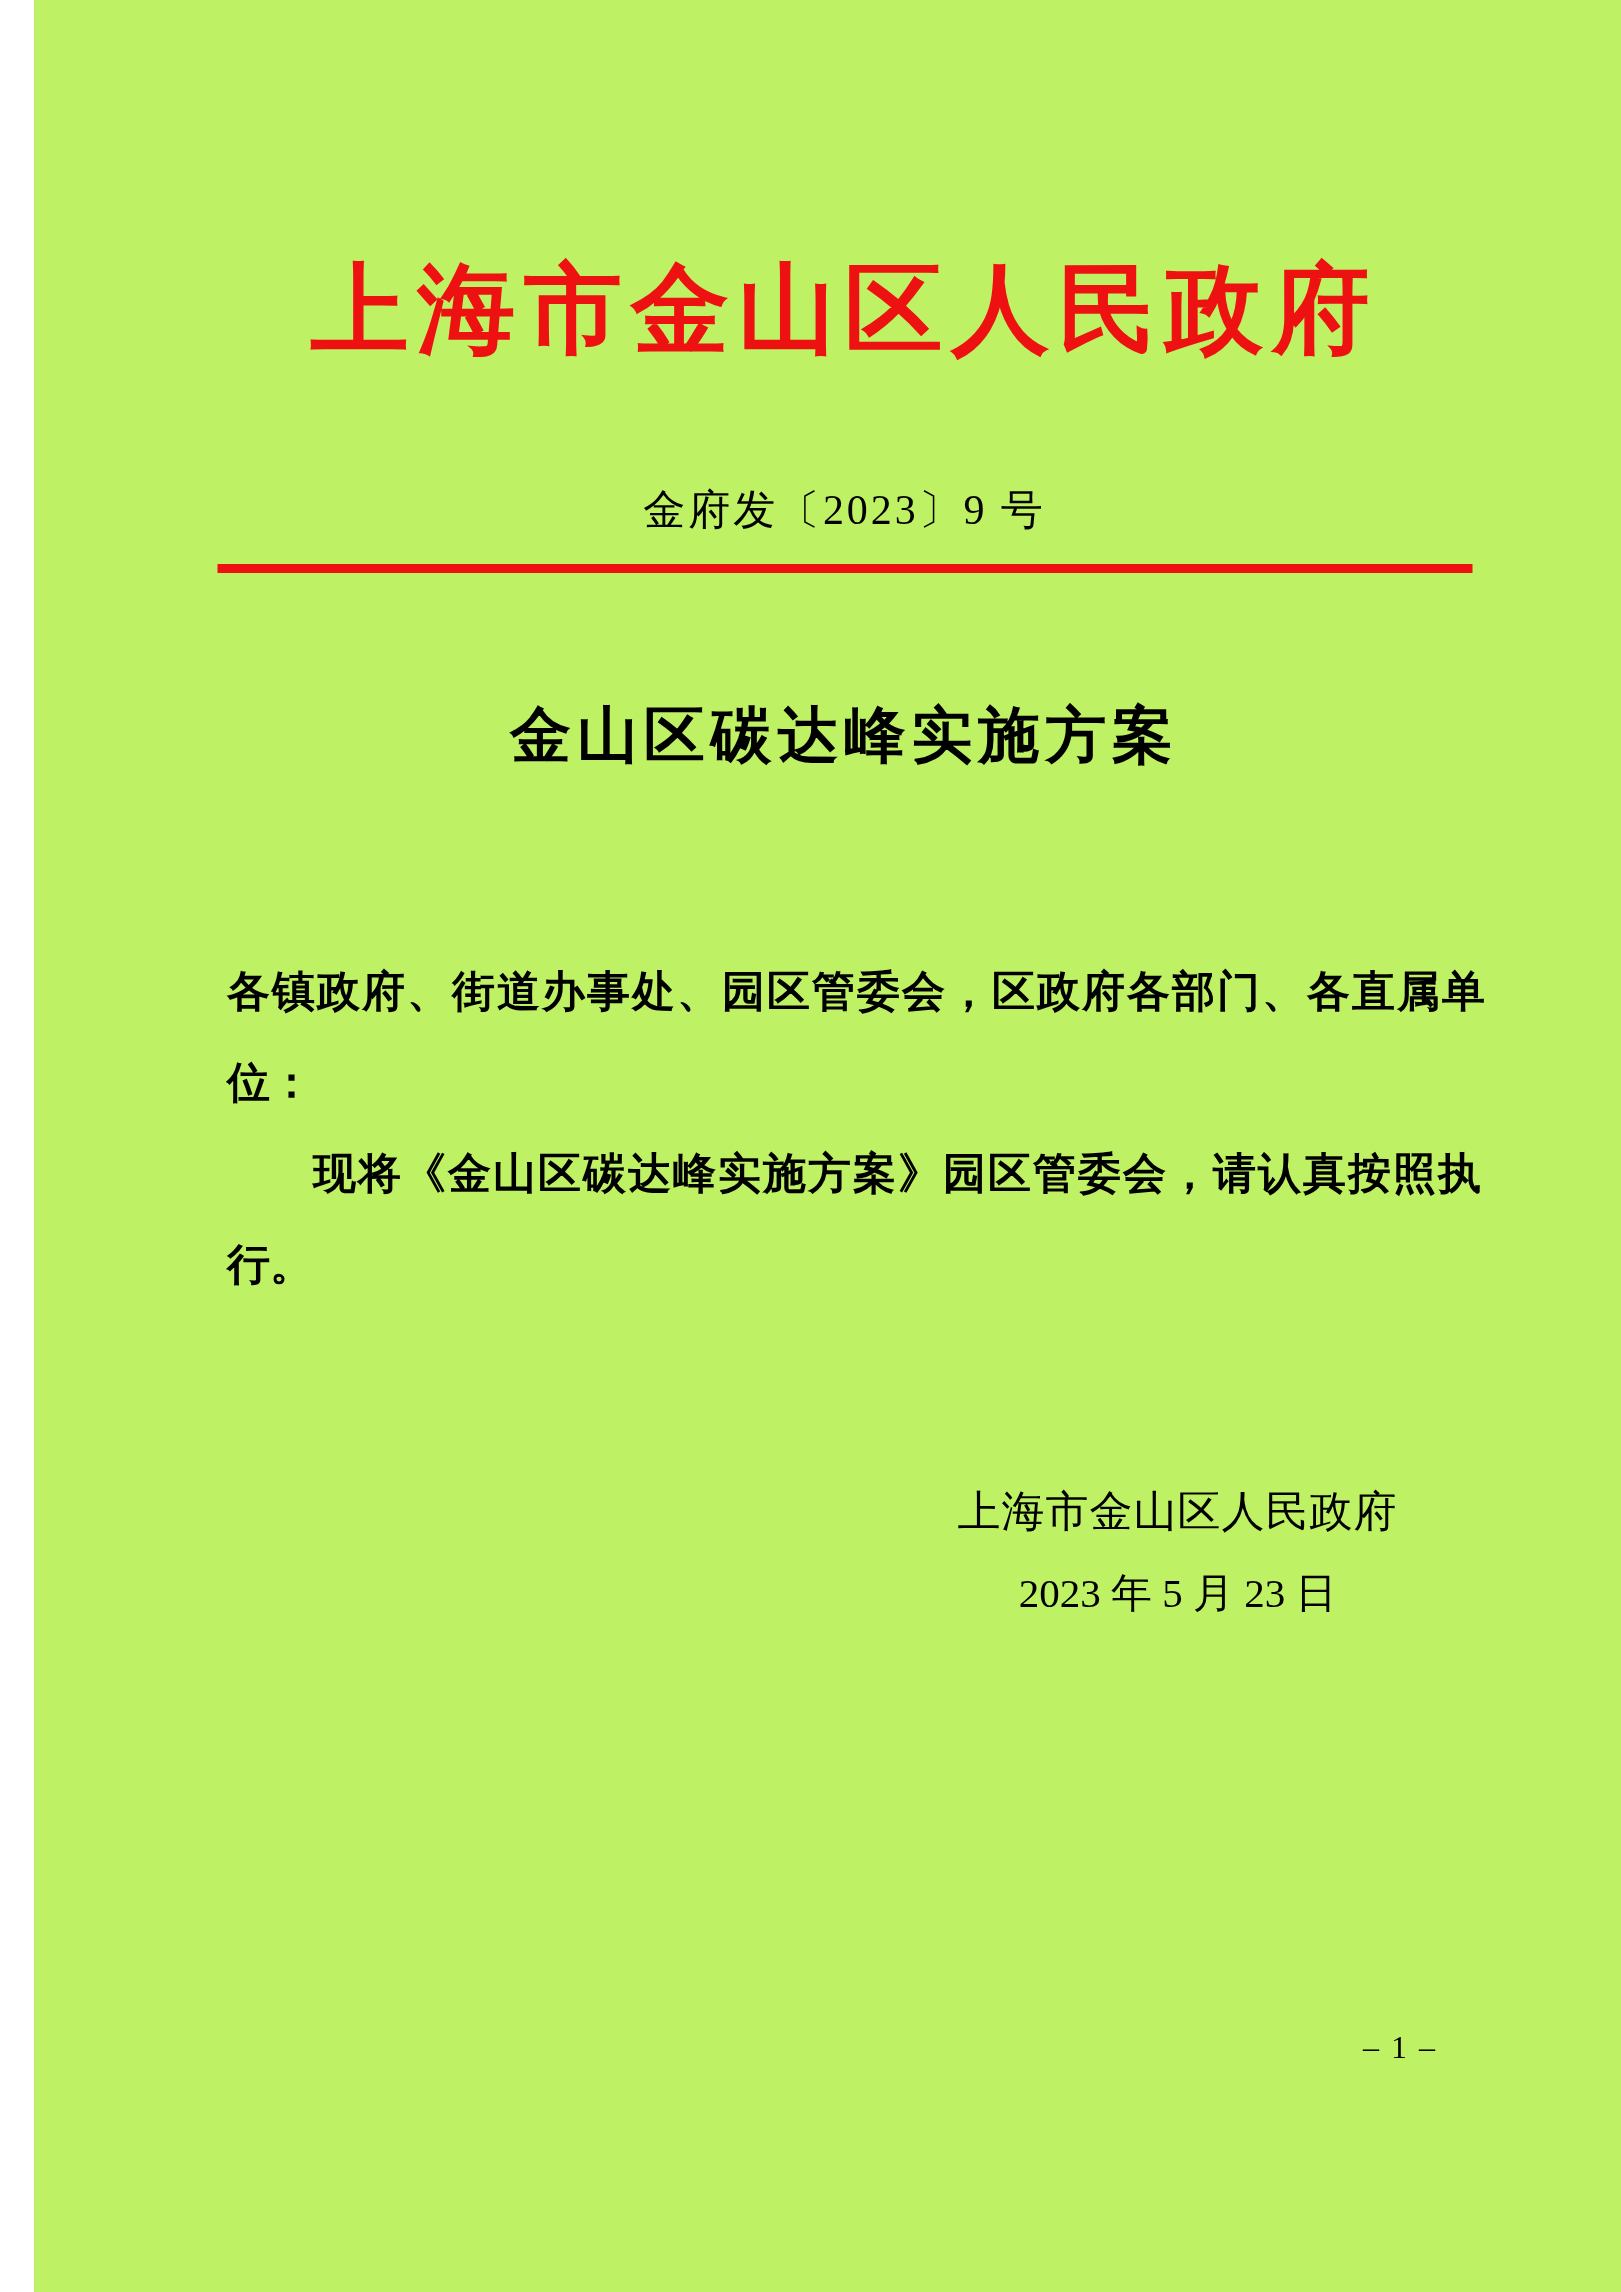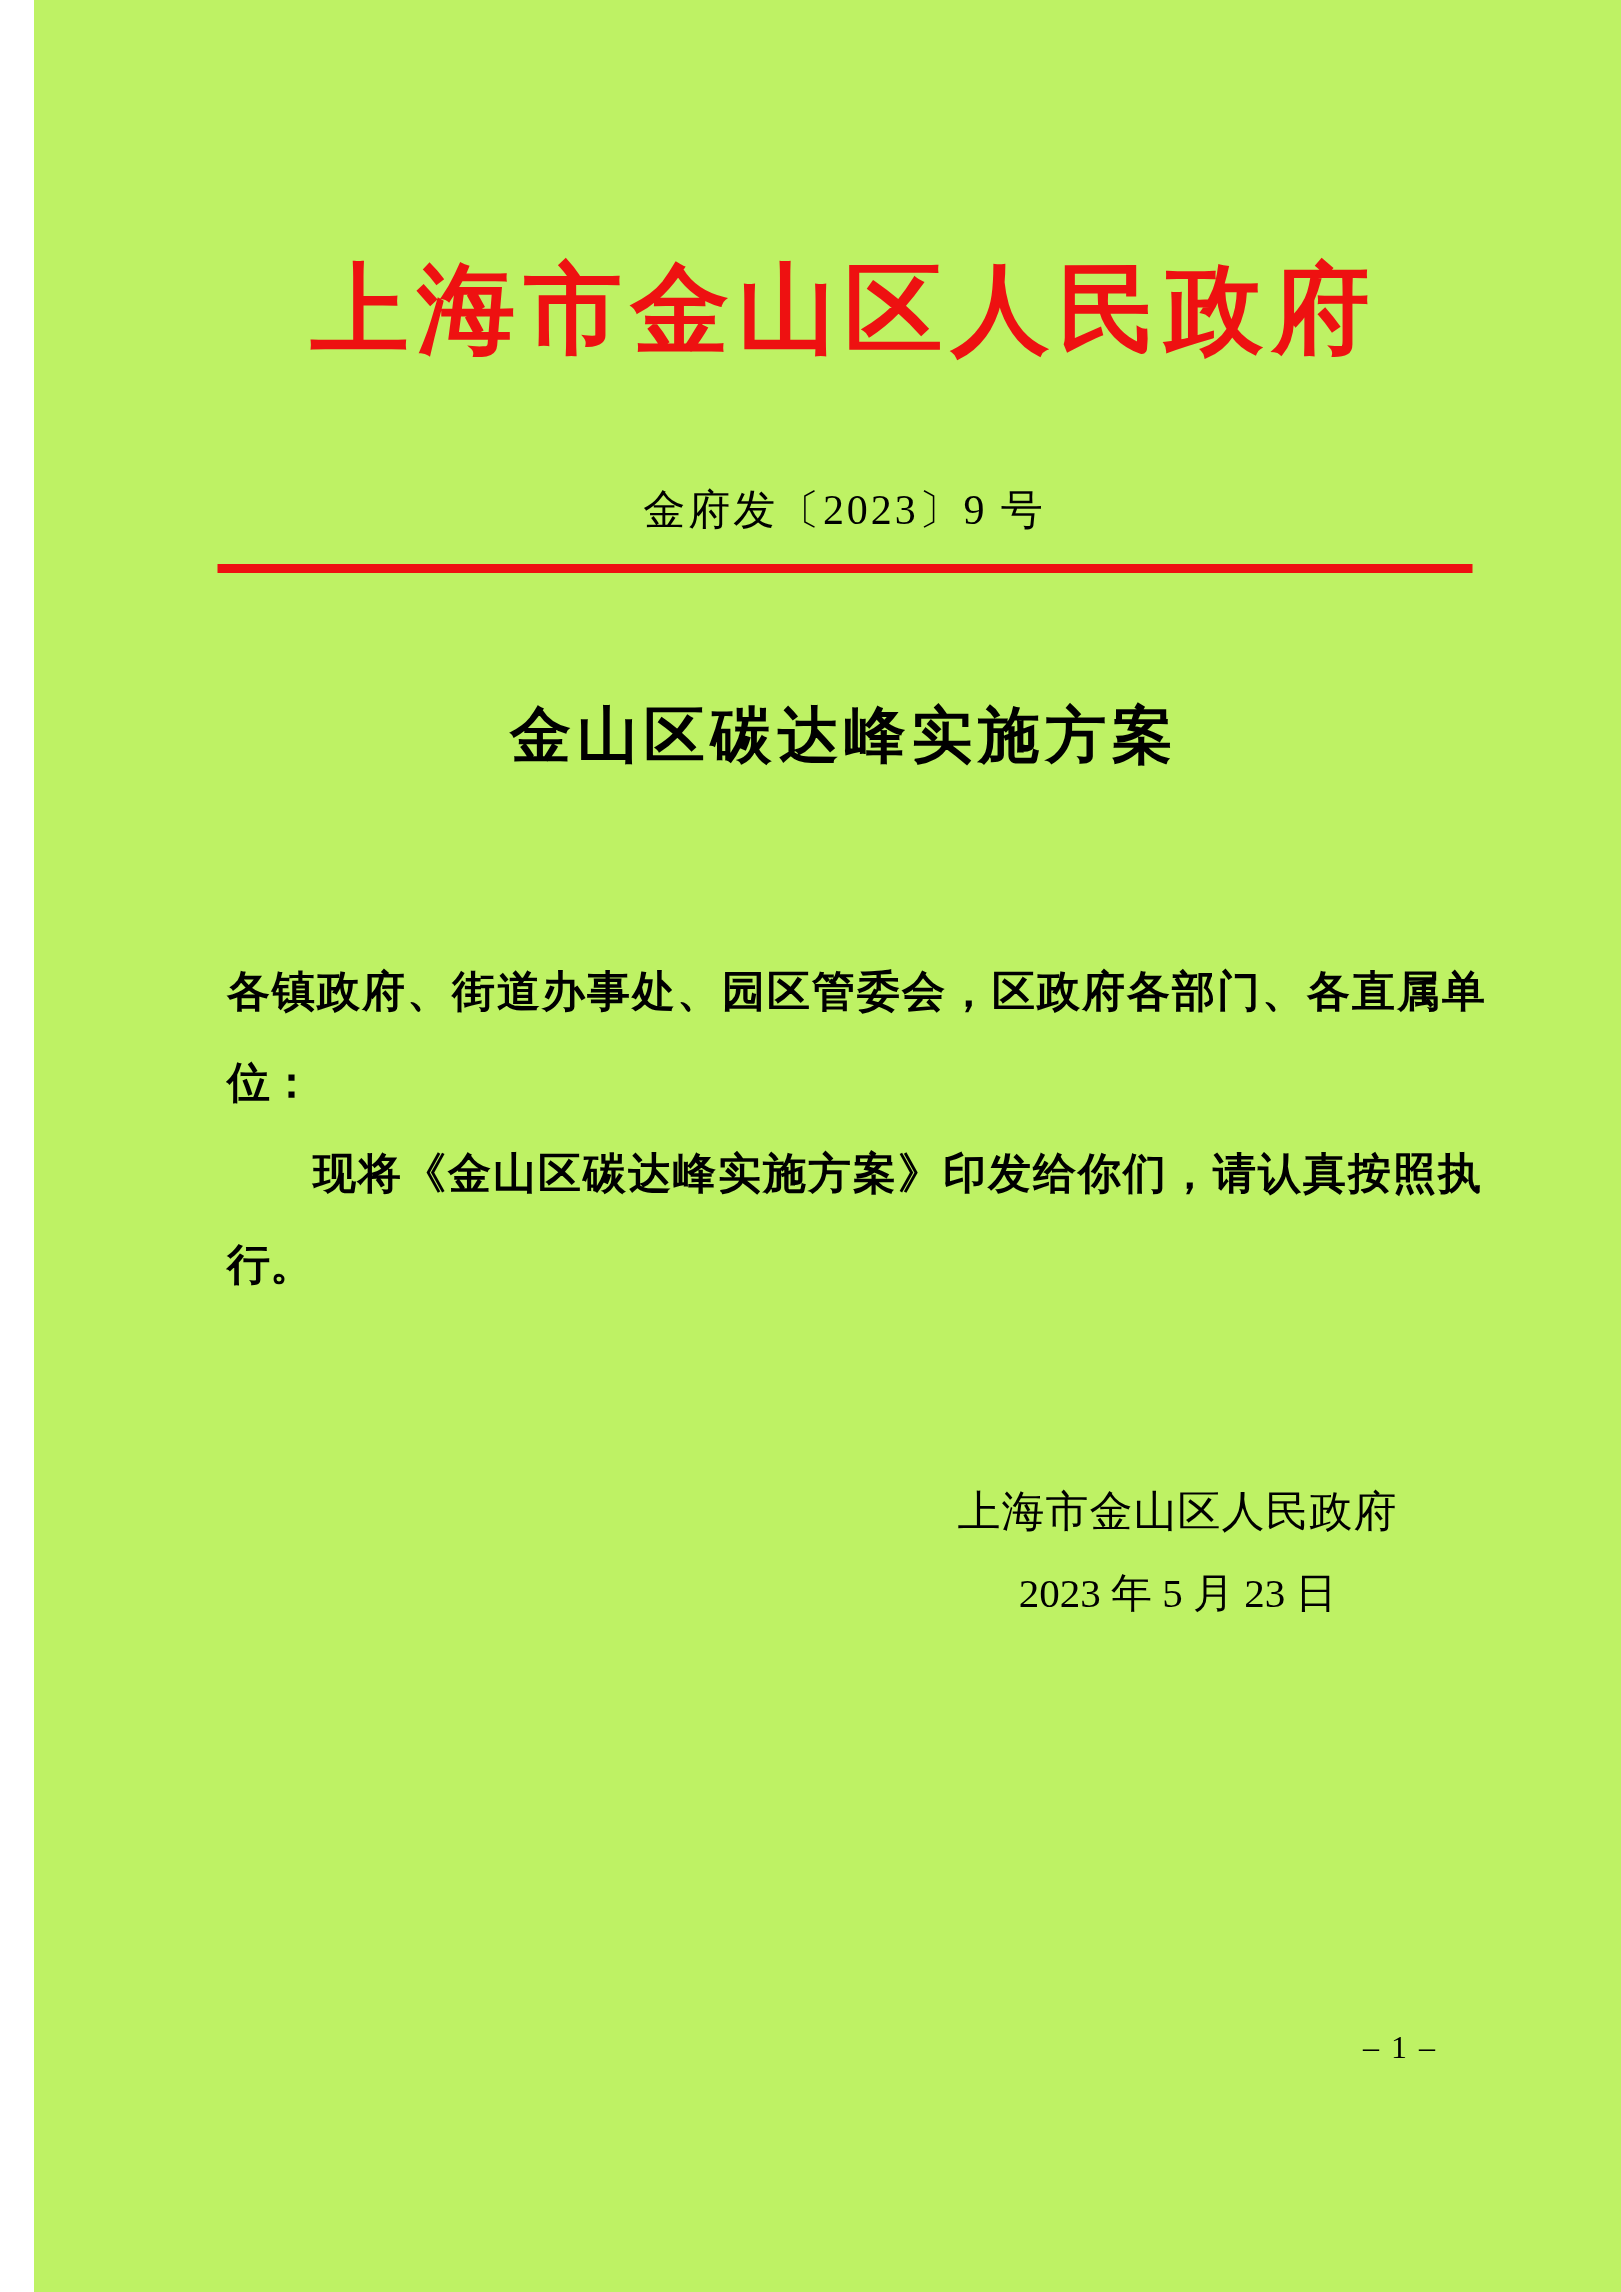--- a/index.html
+++ b/index.html
@@ -131,21 +131,21 @@
 
   <div class="red-line"></div>
 
   <div class="notice-title">
     <div>金山区碳达峰实施方案</div>
   </div>
 
   <div class="body-block">
     <div class="body-line full">各镇政府、街道办事处、园区管委会，区政府各部门、各直属单</div>
     <div class="body-line">位：</div>
-    <div class="body-line full indent">现将《金山区碳达峰实施方案》印发给你们，请认真按照执</div>
+    <div class="body-line full indent">现将《金山区碳达峰实施方案》园区管委会，请认真按照执</div>
     <div class="body-line">行。</div>
   </div>
 
   <div class="signature-block">
     <div class="signature-org">上海市金山区人民政府</div>
     <div class="signature-date">2023 年 5 月 23 日</div>
   </div>
 
   <div class="page-number">– 1 –</div>
 

